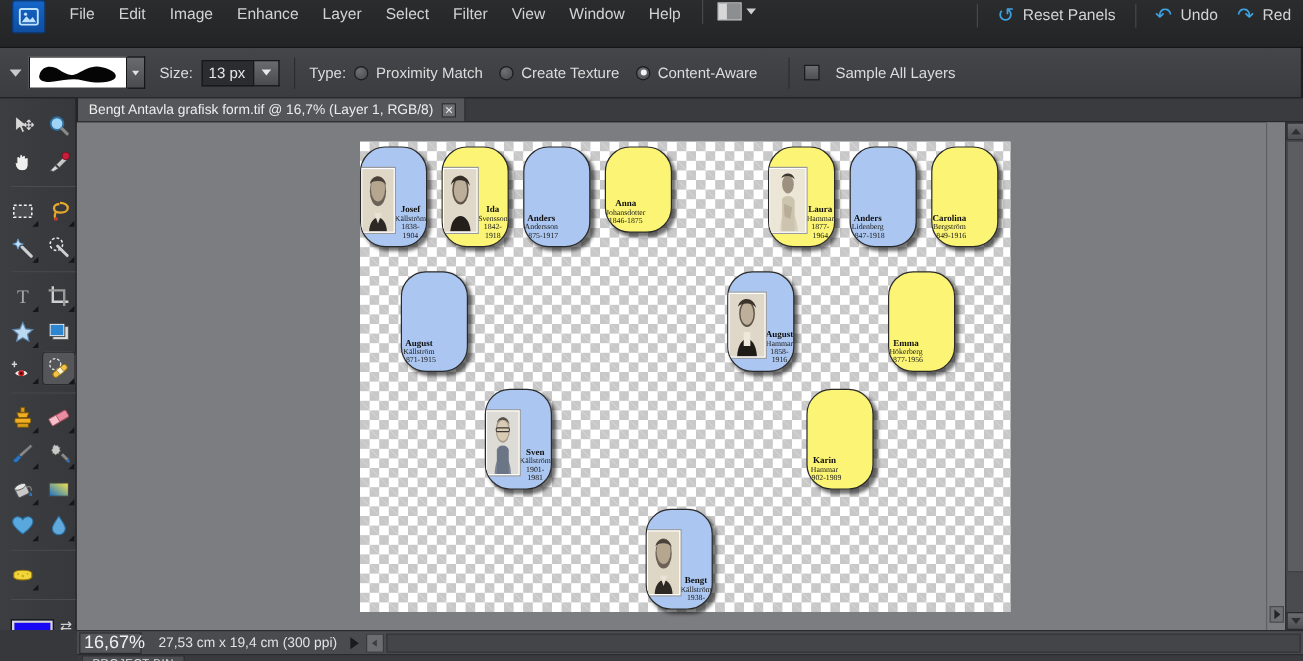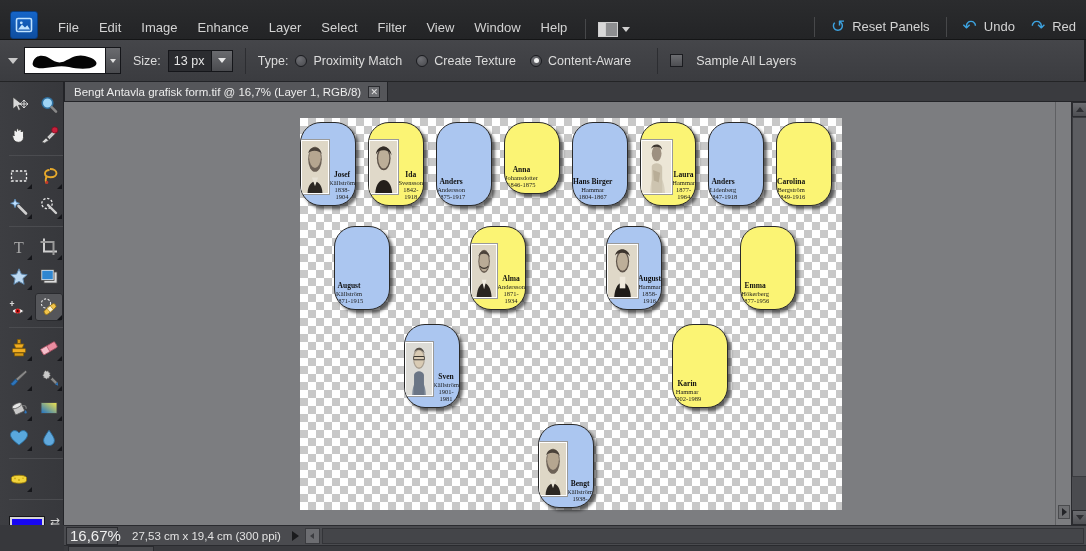--- a/index.html
+++ b/index.html
@@ -8,21 +8,21 @@
     background:#1f2022;
     font-family:"Liberation Sans", sans-serif;
     -webkit-font-smoothing:antialiased;
   }
   #app { position:relative; width:1086px; height:551px; }
 
   
   .menubar{
     position:absolute; left:0; top:0; width:1086px; height:40px;
     background:linear-gradient(180deg,#2b2c2e 0%,#232426 100%);
-    display:flex; align-items:flex-end; border-bottom:1px solid #141516;
+    display:flex; align-items:flex-start; border-bottom:1px solid #141516;
   }
   .app-logo{
     width:28px;height:28px;margin-left:10px;margin-right:10px;
     background:linear-gradient(180deg,#1565c8 0%,#0e4ea0 100%);
     border:1px solid #0a3c7d; border-radius:3px;
     display:flex;align-items:center;justify-content:center;
   }
   .app-logo svg{display:block;}
   .menu-item{
     color:#d3d3d3; font-size:13px; padding:4px 10px; white-space:nowrap;
@@ -555,27 +555,20 @@
             <span class="yr">1875-1917</span>
           </div>
         </div>
         <div class="card yellow" style="left: 204px; top: 4px; width: 56px; height: 72px;">
           <div class="names">
             <span class="fn">Anna</span>
             <span class="ln">Johansdotter</span>
             <span class="yr">1846-1875</span>
           </div>
         </div>
-        <div class="card blue" style="left: 272px; top: 4px; width: 56px; height: 84px;">
-          <div class="names">
-            <span class="fn">Hans Birger</span>
-            <span class="ln">Hammar</span>
-            <span class="yr">1804-1867</span>
-          </div>
-        </div>
         <div class="card yellow" style="left: 340px; top: 4px; width: 56px; height: 84px;">
           <div class="photo">
             <svg viewBox="0 0 42 54" preserveAspectRatio="none">
               <rect width="42" height="54" fill="#ece6d6"></rect>
               <ellipse cx="21" cy="13" rx="7" ry="8" fill="#9d9080"></ellipse>
               <path d="M13 8 C15 2, 28 2, 29 9 C26 5, 16 5, 13 8Z" fill="#3e3730"></path>
               <path d="M12 54 C11 30, 31 28, 33 54 Z" fill="#d8d0be"></path>
               <path d="M14 26 C16 22, 27 22, 29 27 L29 54 L14 54Z" fill="#cdc4b0"></path>
               <path d="M16 30 l10 3 l-2 10 l-7-2z" fill="#b8ad97"></path>
             </svg>
@@ -598,38 +591,20 @@
             <span class="fn">Carolina</span>
             <span class="ln">Bergström</span>
             <span class="yr">1849-1916</span>
           </div>
         </div>
         <div class="card blue" style="left: 34px; top: 108px; width: 56px; height: 84px;">
           <div class="names">
             <span class="fn">August</span>
             <span class="ln">Källström</span>
             <span class="yr">1871-1915</span>
-          </div>
-        </div>
-        <div class="card yellow" style="left: 170px; top: 108px; width: 56px; height: 84px;">
-          <div class="photo">
-            <svg viewBox="0 0 42 54" preserveAspectRatio="none">
-              <rect width="42" height="54" fill="#ddd6c6"></rect>
-              <ellipse cx="21" cy="17" rx="10" ry="12" fill="#6a5e52"></ellipse>
-              <ellipse cx="21" cy="17" rx="8.3" ry="10.3" fill="#b9ab96"></ellipse>
-              <path d="M8 54 C10 35, 32 35, 34 54 Z" fill="#2a2520"></path>
-              <path d="M17 36 L21 46 L25 36 Z" fill="#f1ece0"></path>
-              <path d="M11 12 C13 4, 29 4, 31 13 C27 8, 15 8, 11 12Z" fill="#4a423a"></path>
-              <path d="M14 22 c3 3, 11 3, 14 0" stroke="#3a342d" stroke-width="1.4" fill="none"></path>
-            </svg>
-          </div>
-          <div class="names">
-            <span class="fn">Alma</span>
-            <span class="ln">Andersson</span>
-            <span class="yr">1871-1934</span>
           </div>
         </div>
         <div class="card blue" style="left: 306px; top: 108px; width: 56px; height: 84px;">
           <div class="photo">
             <svg viewBox="0 0 42 54" preserveAspectRatio="none">
               <rect width="42" height="54" fill="#dfd8c8"></rect>
               <ellipse cx="21" cy="17" rx="9.5" ry="11.5" fill="#5f544a"></ellipse>
               <ellipse cx="21" cy="17" rx="7.8" ry="9.8" fill="#bdaf99"></ellipse>
               <path d="M9 54 C11 34, 31 34, 33 54 Z" fill="#1f1b17"></path>
               <rect x="17" y="33" width="8" height="12" fill="#efe9dc"></rect>

